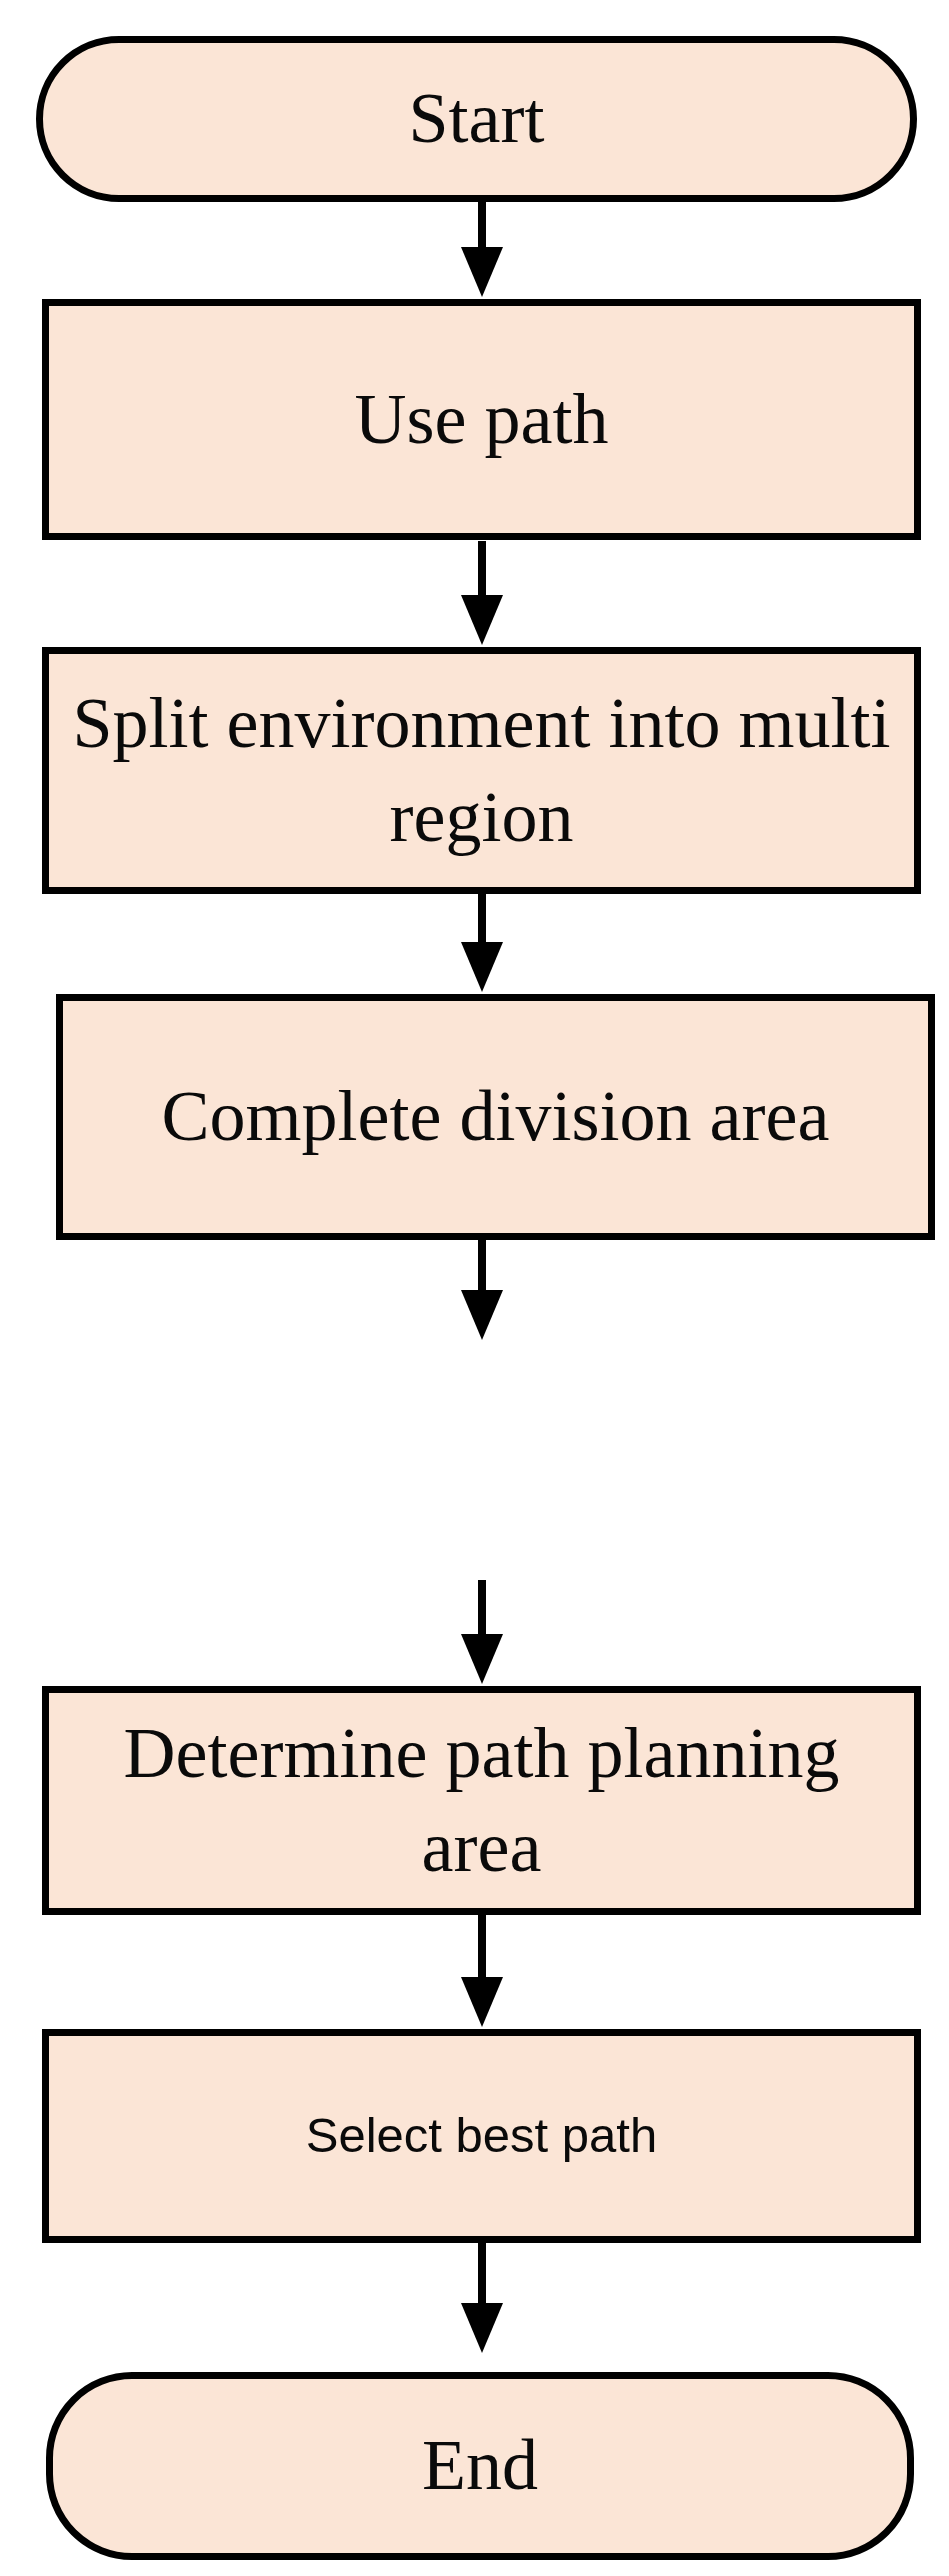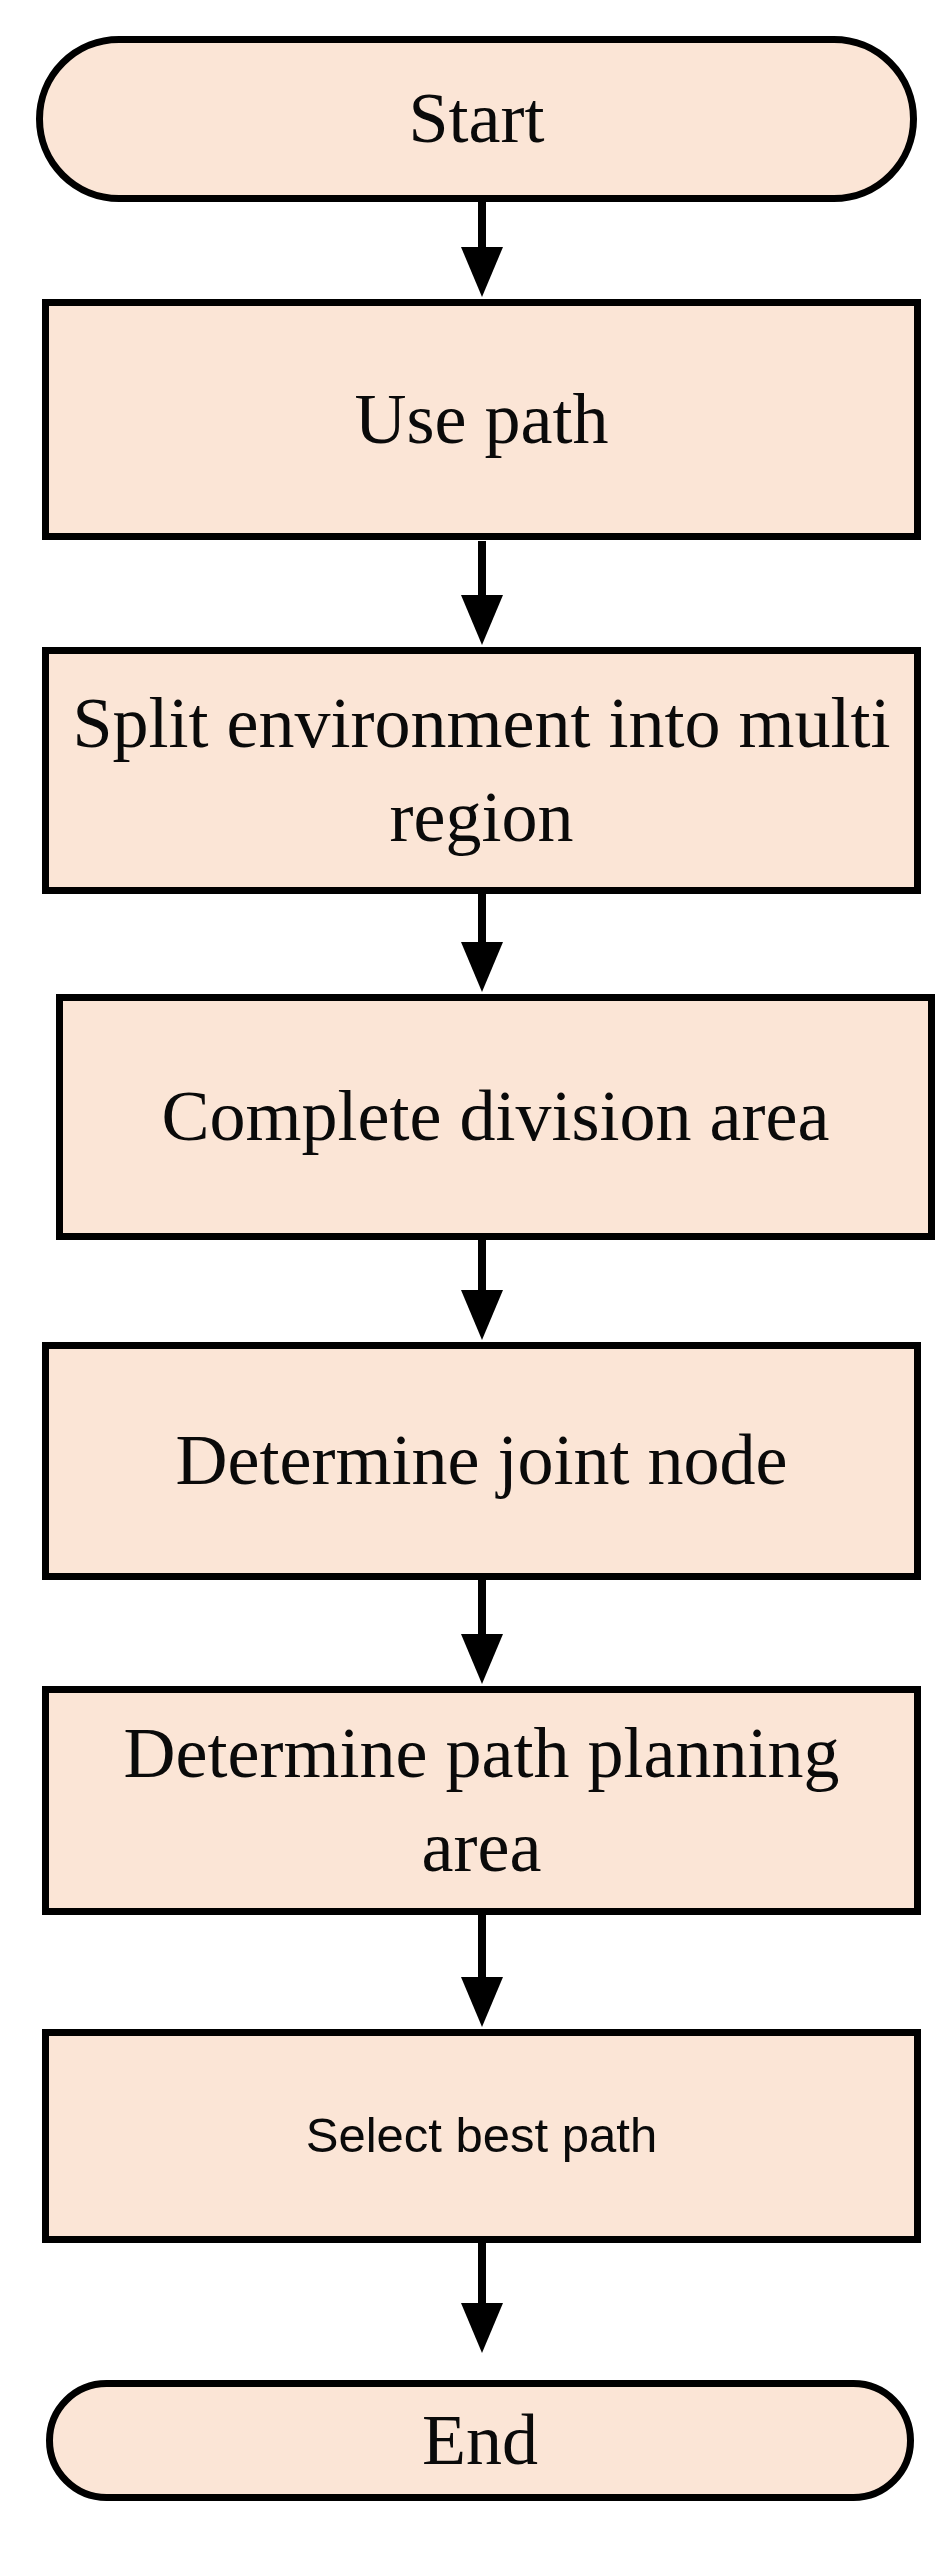--- a/index.html
+++ b/index.html
@@ -98,23 +98,20 @@
 
   <div class="node process" style="left:42px; top:994px; width:879px; height:246px;margin-left:14px;">
     <span class="label">Complete division area</span>
   </div>
 
   <div class="arrow" style="left:461px; top:1240px; height:100px;">
     <div class="shaft"></div>
     <div class="head"></div>
   </div>
 
-  <div class="node process" style="left:42px; top:1342px; width:879px; height:238px;">
-    <span class="label">Determine joint node</span>
-  </div>
 
   <div class="arrow" style="left:461px; top:1580px; height:104px;">
     <div class="shaft"></div>
     <div class="head"></div>
   </div>
 
   <div class="node process narrow" style="left:42px; top:1686px; width:879px; height:229px;">
     <span class="label">Determine path planning area</span>
   </div>
 
@@ -125,18 +122,18 @@
 
   <div class="node process sans" style="left:42px; top:2029px; width:879px; height:214px;">
     <span class="label">Select best path</span>
   </div>
 
   <div class="arrow" style="left:461px; top:2242px; height:111px;">
     <div class="shaft"></div>
     <div class="head"></div>
   </div>
 
-  <div class="node terminator" style="left:46px; top:2372px; width:868px; height:121px;margin-top:8px;">
+  <div class="node terminator" style="left:46px; top:2372px; width:868px; height:188px;">
     <span class="label">End</span>
   </div>
 
 </div>
 
 
 </body></html>

